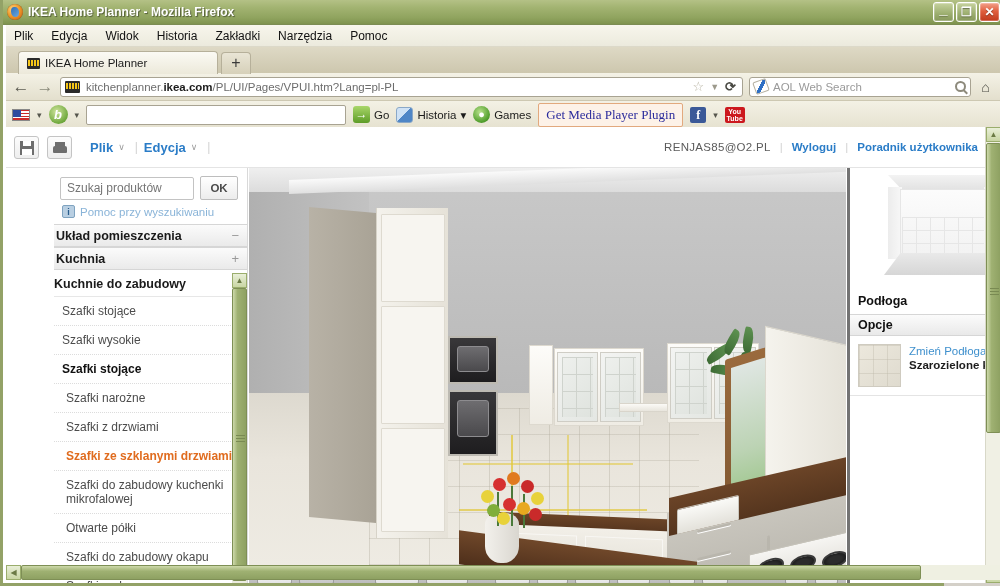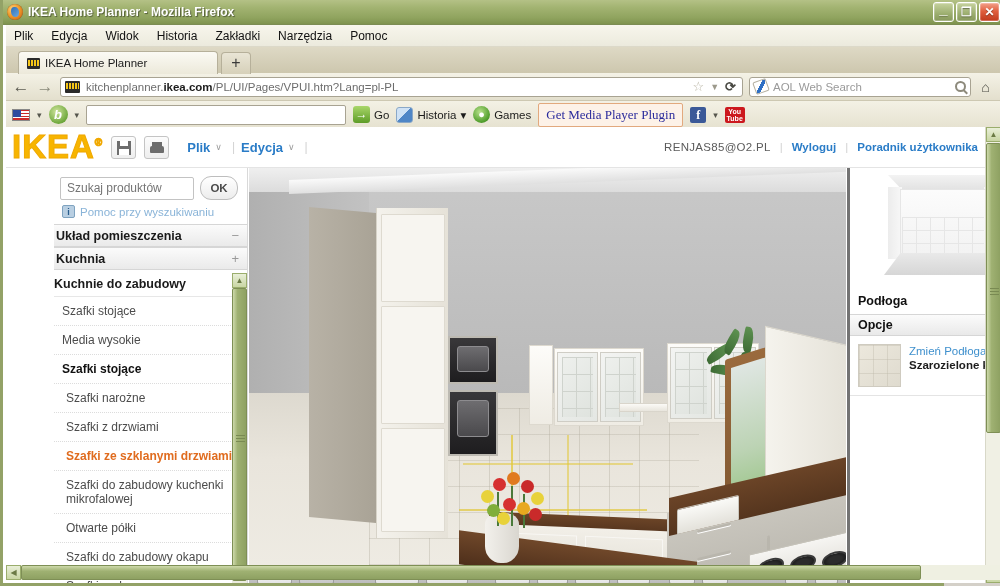--- a/index.html
+++ b/index.html
@@ -253,21 +253,21 @@
     position: absolute; left: 0; top: 0; width: 194px; height: 415px;
     background: #fff; overflow: hidden; border-right: 1px solid #d9d9d9;
   }
   .searchrow { display: flex; align-items: center; gap: 6px; padding: 8px 6px 4px 6px; }
   .search-input {
     width: 134px; height: 23px; border: 1px solid #c3c3c3; border-radius: 2px;
     padding: 0 6px; font-size: 12px; color: #9a9a9a; background: #fff;
     font-family: "Liberation Sans", sans-serif;
   }
   .ok-btn {
-    width: 38px; height: 24px; border: 1px solid #bdbdbd; border-radius: 11px;
+    width: 38px; height: 24px; border: 1px solid #bdbdbd; border-radius: 2px;
     background: linear-gradient(to bottom, #ffffff, #ececec);
     font-size: 11.5px; font-weight: bold; color: #4a4a4a;
     display: flex; align-items: center; justify-content: center;
   }
   .helprow { display: flex; align-items: center; gap: 5px; padding: 1px 6px 6px 8px; }
   .info-ico {
     width: 13px; height: 13px; background: #b9cfe2; border: 1px solid #7fa3c0;
     border-radius: 2px; color: #2a5d8c; font-size: 9px; font-weight: bold;
     text-align: center; line-height: 12px; flex: none;
   }
@@ -620,21 +620,20 @@
         <span class="yt-ico">
           <span>You</span><br>
           <span>Tube</span>
         </span>
       </div>
     </div>
 
     <div class="page">
 
       <div class="ikea-header">
-        <div class="ikea-logo"><span>IKEA</span><sup>®</sup></div>
         <div class="hdr-btn">
             <span class="floppy"></span>
           </div>
         <div class="hdr-btn">
             <span class="printer"></span>
           </div>
         <span class="menu-link">
             <span>Plik</span>
             <span class="dc">∨</span>
           </span>
@@ -670,21 +669,21 @@
             <span class="pm">−</span>
           </div>
           <div class="sect-head">
             <span style="padding-left:2px">Kuchnia</span>
             <span class="pm">+</span>
           </div>
 
           <div class="sub-head">Kuchnie do zabudowy</div>
 
           <div class="nav-item lvl0">Szafki stojące</div>
-          <div class="nav-item lvl0">Media wysokie</div>
+          <div class="nav-item lvl0">Szafki wysokie</div>
           <div class="nav-item lvl0 bold">Szafki stojące</div>
           <div class="nav-item">Szafki narożne</div>
           <div class="nav-item">Szafki z drzwiami</div>
           <div class="nav-item sel">Szafki ze szklanymi drzwiami</div>
           <div class="nav-item">Szafki do zabudowy kuchenki mikrofalowej</div>
           <div class="nav-item">Otwarte półki</div>
           <div class="nav-item">Szafki do zabudowy okapu</div>
           <div class="nav-item">Szafki nad lodówkę/zamrażarknę</div>
 
           <div class="sb-scroll">

